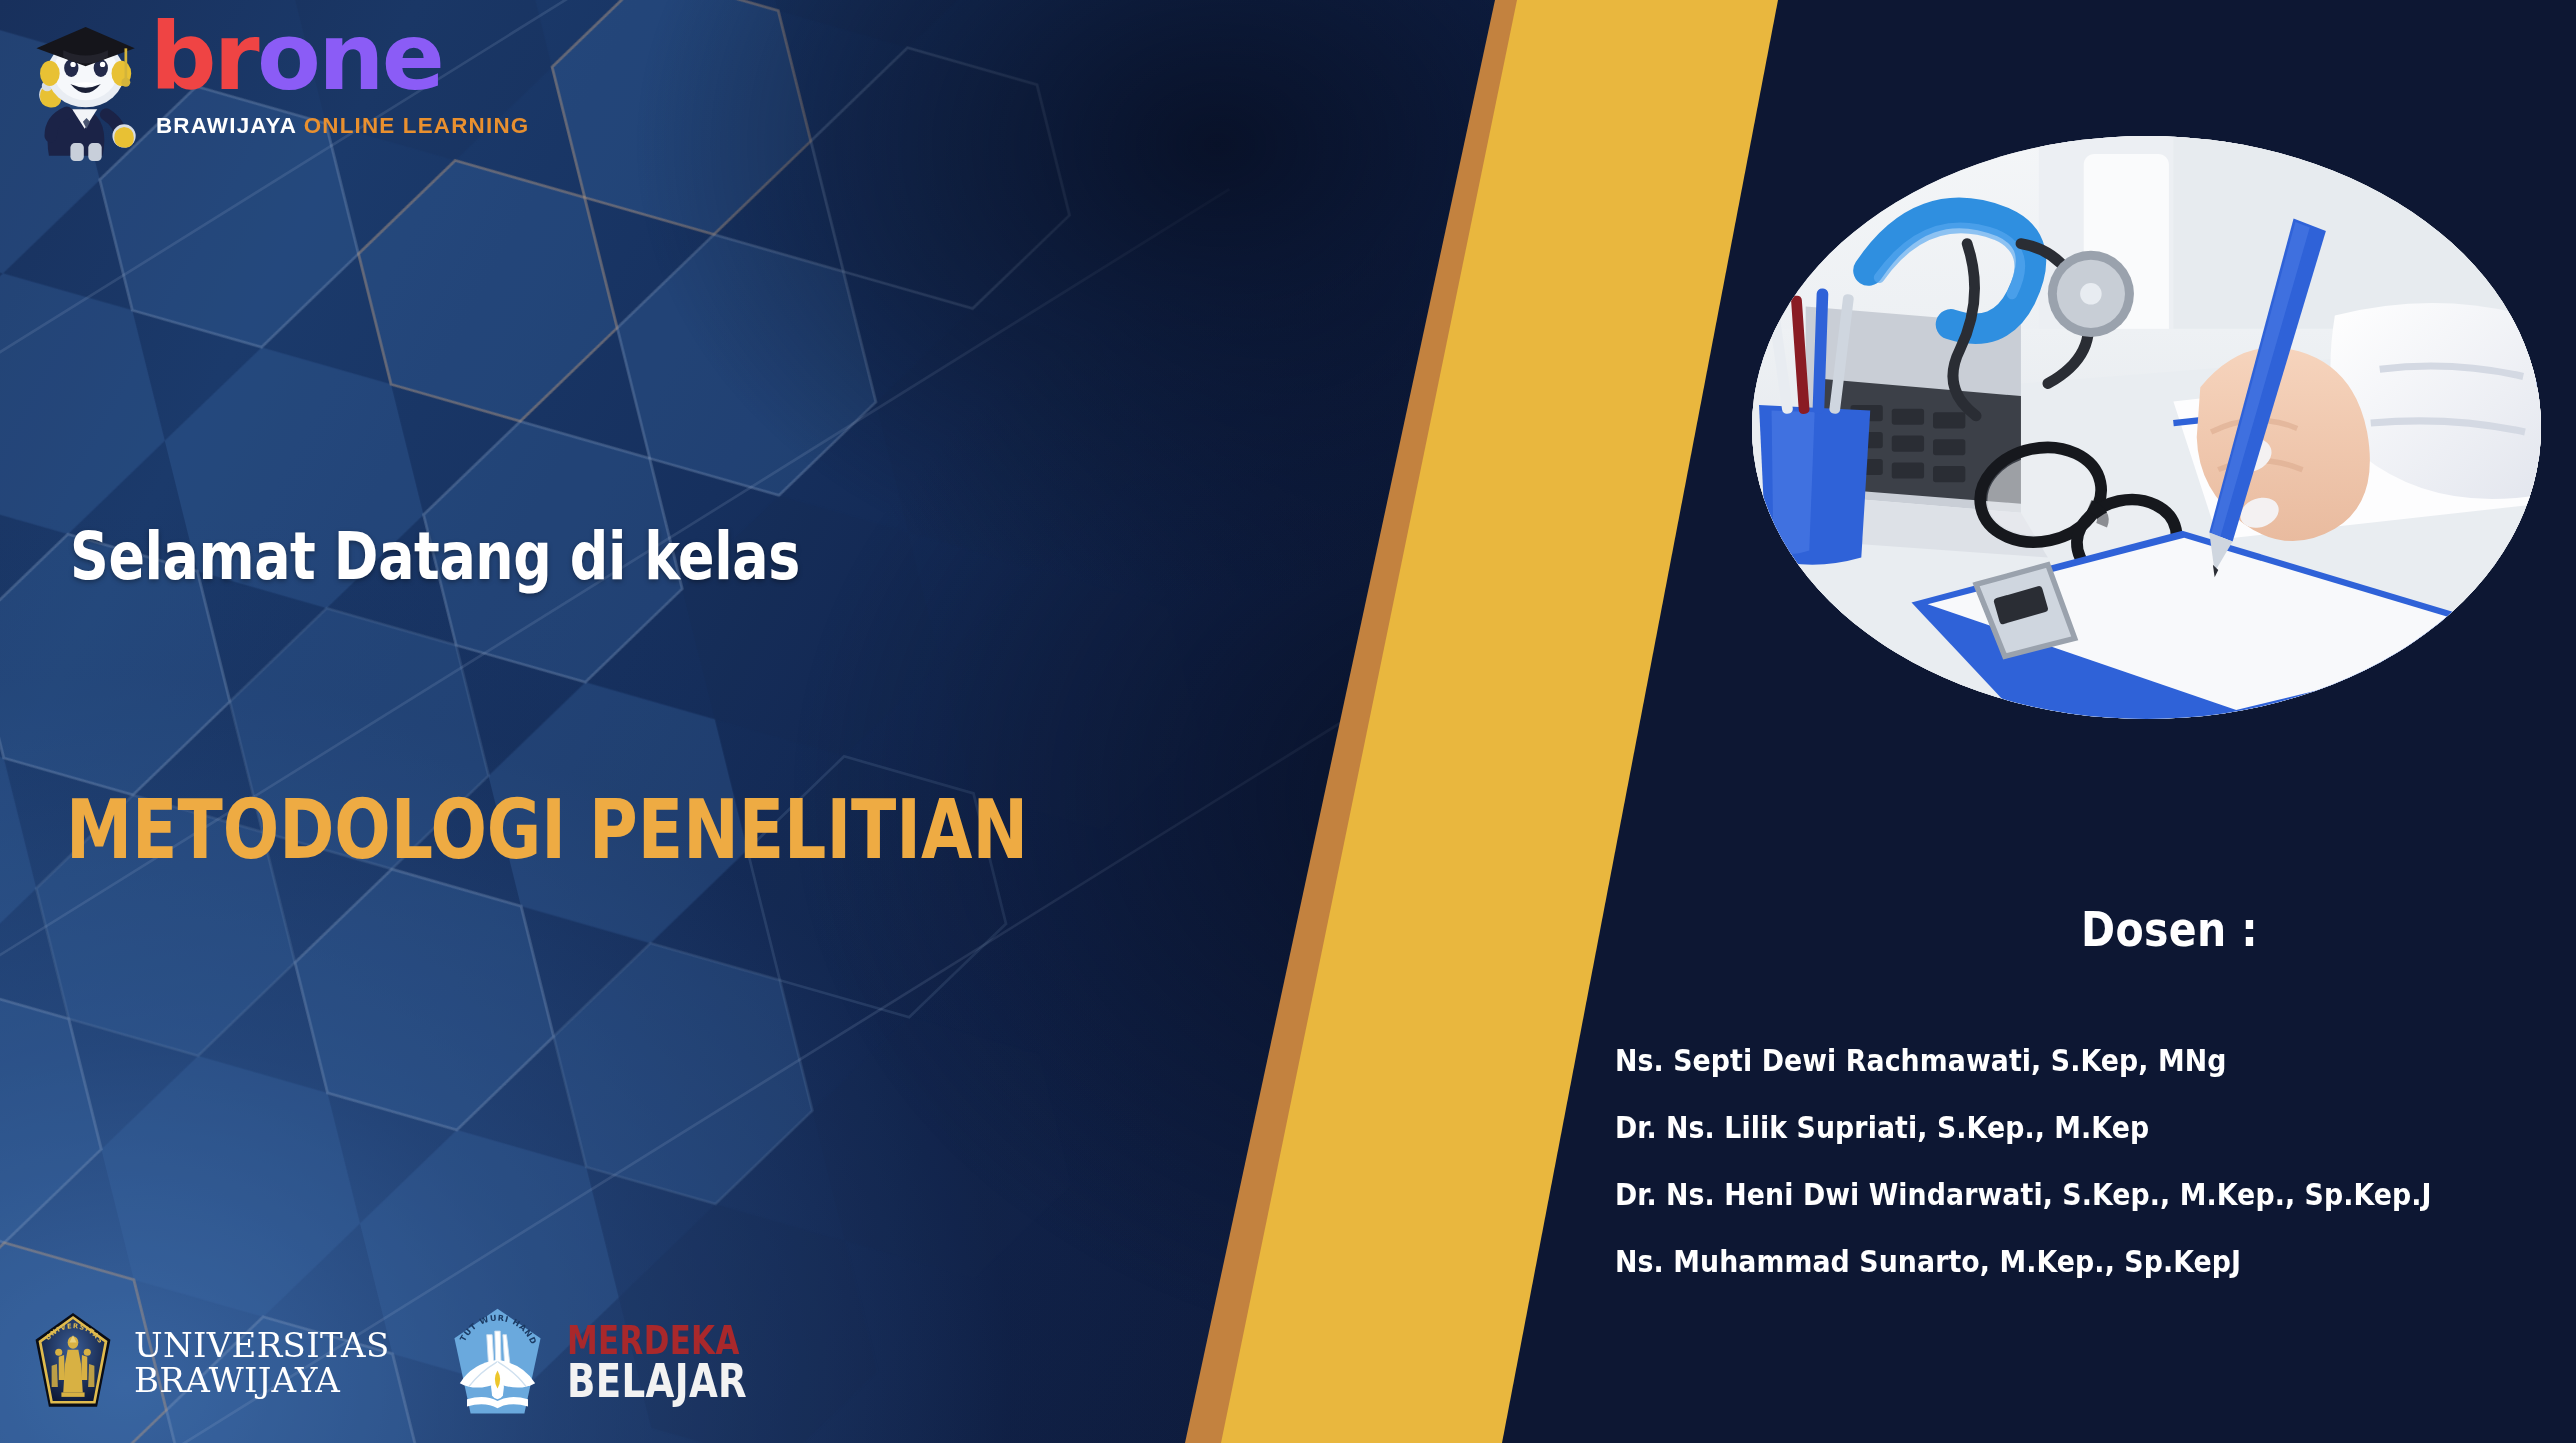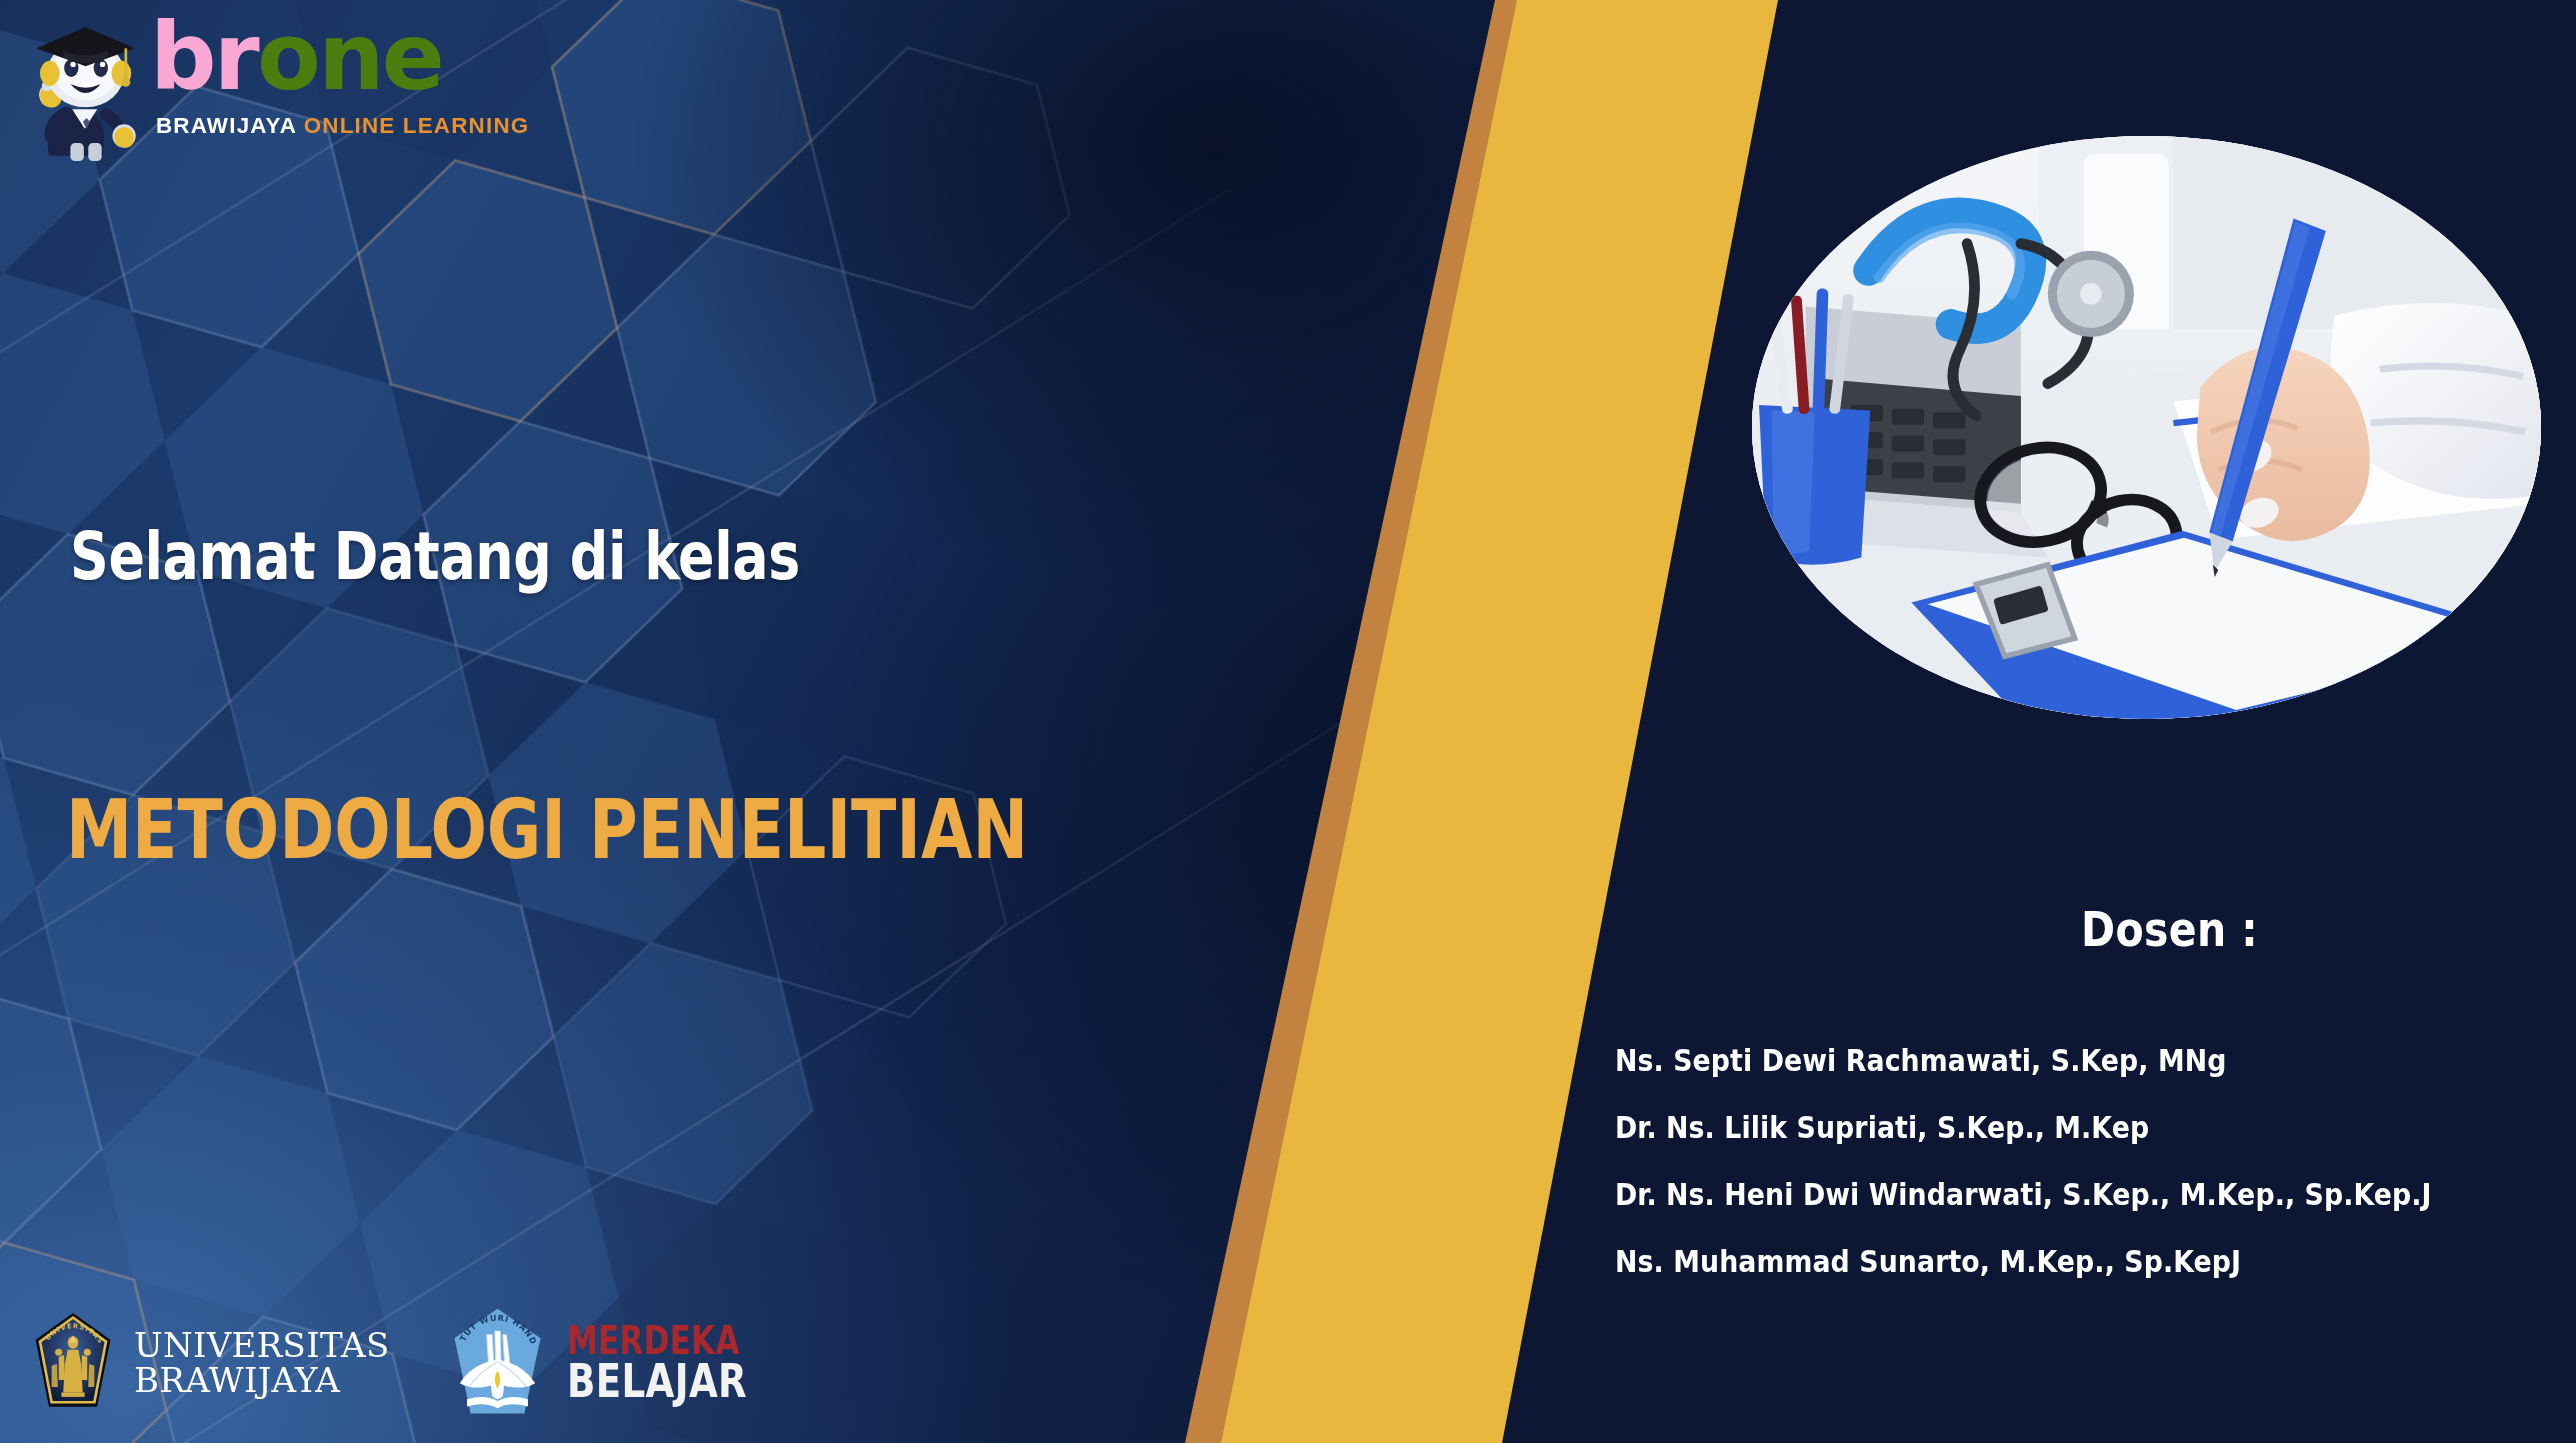--- a/index.html
+++ b/index.html
@@ -45,22 +45,22 @@
   .band-gold {
     position:absolute; top:0; left:0; width:2576px; height:1443px;
     background:#e9b73e;
     clip-path: polygon(1517px 0, 1778px 0, 1502px 1443px, 1221px 1443px);
   }
 
   
   .logo { position:absolute; left:16px; top:7.2px; width:466px; height:99px; }
   .mascot { position:absolute; left:3.6px; top:1.8px; width:133px; height:152px; }
   .logo-word { position:absolute; left:134px; top:3.6px; }
-  .logo-word .br { font:700 93px/1 "DejaVu Sans", sans-serif; color:#f9a8d4; letter-spacing:-2.7px; }
-  .logo-word .one { font:700 93px/1 "DejaVu Sans", sans-serif; color:#4d7c0f; letter-spacing:-2.7px; }
+  .logo-word .br { font:700 93px/1 "DejaVu Sans", sans-serif; color:#ef4444; letter-spacing:-2.7px; }
+  .logo-word .one { font:700 93px/1 "DejaVu Sans", sans-serif; color:#8b5cf6; letter-spacing:-2.7px; }
   .logo-sub { position:absolute; left:140px; top:108px; white-space:nowrap; }
   .logo-sub .a { font:700 22.4px/1 "Liberation Sans", sans-serif; color:#ffffff; letter-spacing:1.2px; }
   .logo-sub .b { font:700 22.4px/1 "Liberation Sans", sans-serif; color:#e9902f; letter-spacing:1.2px; }
 
   
   .welcome {
     position:absolute; left:70px; top:524px;
     font-family:"DejaVu Sans Condensed","Liberation Sans Narrow","Liberation Sans",sans-serif;
     font-weight:700; font-size:65px; line-height:1; color:#ffffff;
     letter-spacing:-0.4px; transform:scaleX(0.92); transform-origin:left center;

